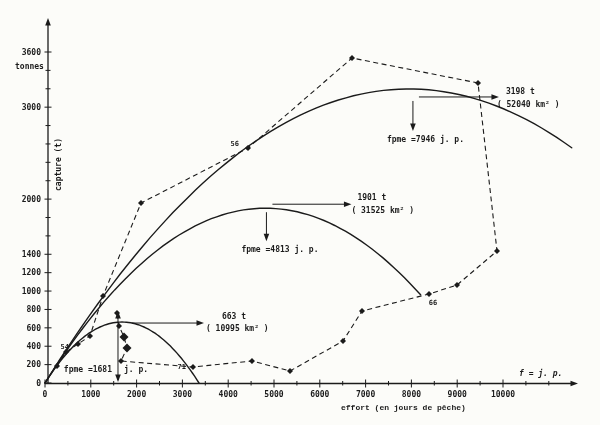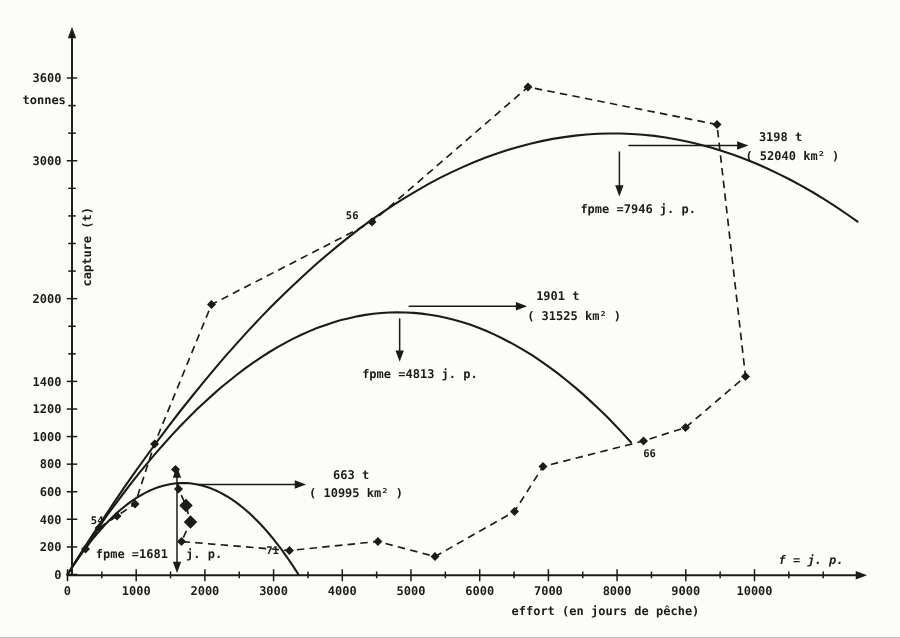--- a/index.html
+++ b/index.html
@@ -2,21 +2,21 @@
 <html><head>
 <meta charset="utf-8">
 <style>
   html,body{margin:0;padding:0;background:#9a9a9a;}
   .stage{position:relative;width:600px;height:425px;background:#fcfcf9;overflow:hidden;
          font-family:"DejaVu Sans Mono","Liberation Mono",monospace;color:#1b1b1b;}
   .stage svg{position:absolute;left:0;top:0;}
   .lbl{position:absolute;font-size:8px;font-weight:700;white-space:pre;line-height:9px;}
   .y-unit{left:15px;top:50px;margin-top:12px;}
   .y-title{left:8px;top:160px;width:100px;text-align:center;transform:rotate(-90deg);}
-  .x-title{left:341px;top:403px;}
+  .x-title{left:341px;top:403px;font-family:Liberation Mono, monospace;}
   .x-unit{left:519px;top:369px;font-style:italic;}
 </style>
 </head>
 <body>
 
 <div class="stage">
   <svg id="chart-svg" width="600" height="425" viewBox="0 0 600 425">
       <g>
         <line x1="48" y1="383" x2="48" y2="24" stroke="#1b1b1b" stroke-width="1.3"></line>
         <path d="M0,0 L-7.5,2.8 L-7.5,-2.8 Z" fill="#1b1b1b" transform="translate(48,18) rotate(-90)"></path>

